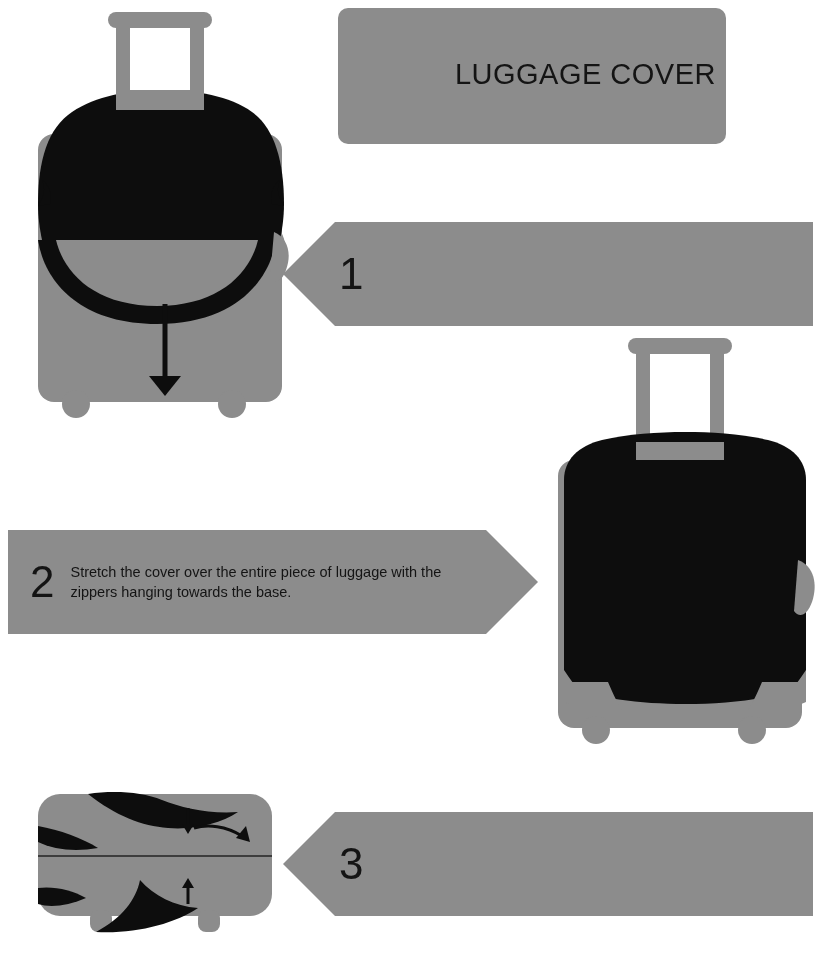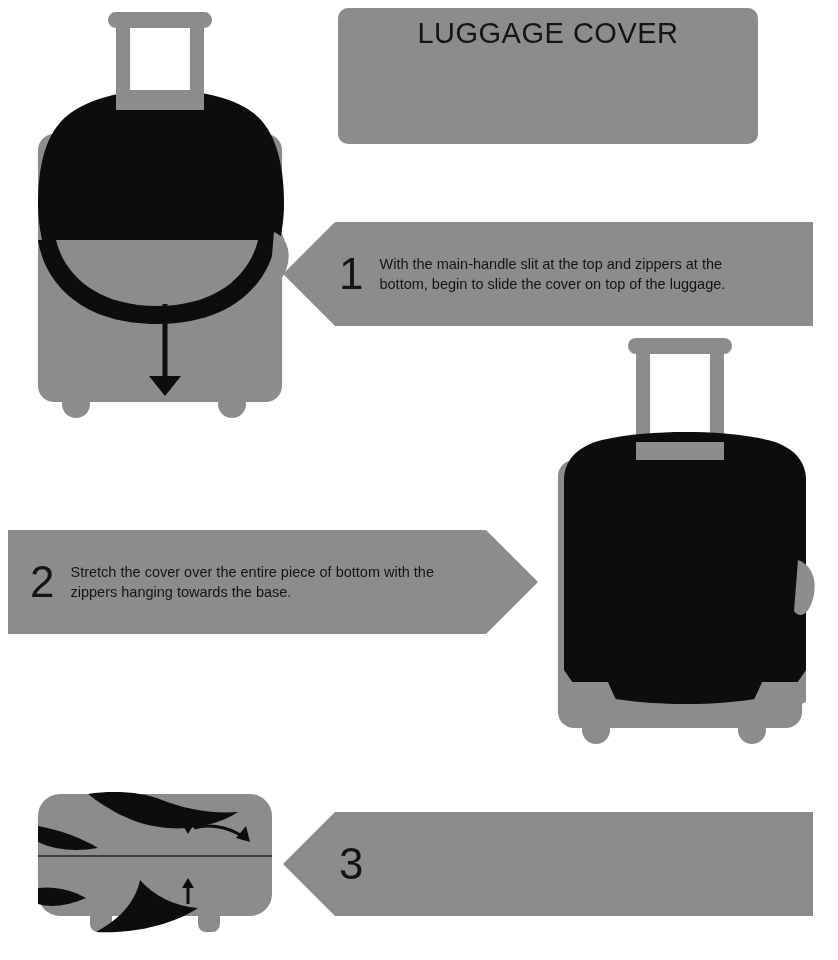--- a/index.html
+++ b/index.html
@@ -19,27 +19,27 @@
   .canvas {
     position: absolute;
     inset: 0;
   }
 
   
   .title-banner {
     position: absolute;
     left: 338px;
     top: 8px;
-    width: 420px;
+    width: 388px;
     height: 136px;
     background: #8c8c8c;
     border-radius: 10px;
     display: flex;
-    flex-direction: row;
-    align-items: flex-start;
+    flex-direction: column;
+    align-items: flex-end;
     justify-content: center;
     box-sizing: border-box;
     padding: 6px 10px 10px 10px;
   }
   .title-line {
     color: #141414;
     font-size: 29px;
     letter-spacing: 0.5px;
     line-height: 38px;
     text-align: center;
@@ -162,21 +162,20 @@
       <path d="M129 372 l16 20 l16 -20 z" fill="#0d0d0d"></path>
     </svg>
   </div>
 
   <div class="callout" id="callout-1">
     <svg class="arrow-shape" viewBox="0 0 530 104" preserveAspectRatio="none" xmlns="http://www.w3.org/2000/svg">
       <path d="M52 0 H530 V104 H52 L0 52 Z" fill="#8c8c8c"></path>
     </svg>
     <div class="body">
       <div class="step-num">1</div>
-      <div class="step-text">With the main-handle slit at the top and zippers at the bottom, begin to slide the cover on top of the luggage.</div>
     </div>
   </div>
 
   <div class="illo" id="illo-2">
     <svg viewBox="0 0 290 430" width="290" height="430" xmlns="http://www.w3.org/2000/svg">
 
       <path d="M96 20 h14 v110 h-14 z" fill="#8c8c8c"></path>
       <path d="M170 20 h14 v110 h-14 z" fill="#8c8c8c"></path>
       <path d="M96 8 h88 a8 8 0 0 1 0 16 h-88 a8 8 0 0 1 0 -16 z" fill="#8c8c8c"></path>
 
@@ -204,21 +203,21 @@
       <path d="M260 352 h-38 c-6 14 -10 22 -14 28 h52 z" fill="#8c8c8c"></path>
     </svg>
   </div>
 
   <div class="callout" id="callout-2">
     <svg class="arrow-shape" viewBox="0 0 530 104" preserveAspectRatio="none" xmlns="http://www.w3.org/2000/svg">
       <path d="M0 0 H478 L530 52 L478 104 H0 Z" fill="#8c8c8c"></path>
     </svg>
     <div class="body">
       <div class="step-num">2</div>
-      <div class="step-text">Stretch the cover over the entire piece of bottom with the zippers hanging towards the base.</div>
+      <div class="step-text">Stretch the cover over the entire piece of luggage with the zippers hanging towards the base.</div>
     </div>
   </div>
 
   <div class="illo" id="illo-3">
     <svg viewBox="0 0 270 160" width="270" height="160" xmlns="http://www.w3.org/2000/svg">
 
       <path d="M30 14 h190 a22 22 0 0 1 22 22 v78 a22 22 0 0 1 -22 22 h-190 a22 22 0 0 1 -22 -22 v-78 a22 22 0 0 1 22 -22 z" fill="#8c8c8c"></path>
 
       <rect x="60" y="130" width="22" height="22" rx="8" fill="#8c8c8c"></rect>
       <rect x="168" y="130" width="22" height="22" rx="8" fill="#8c8c8c"></rect>

